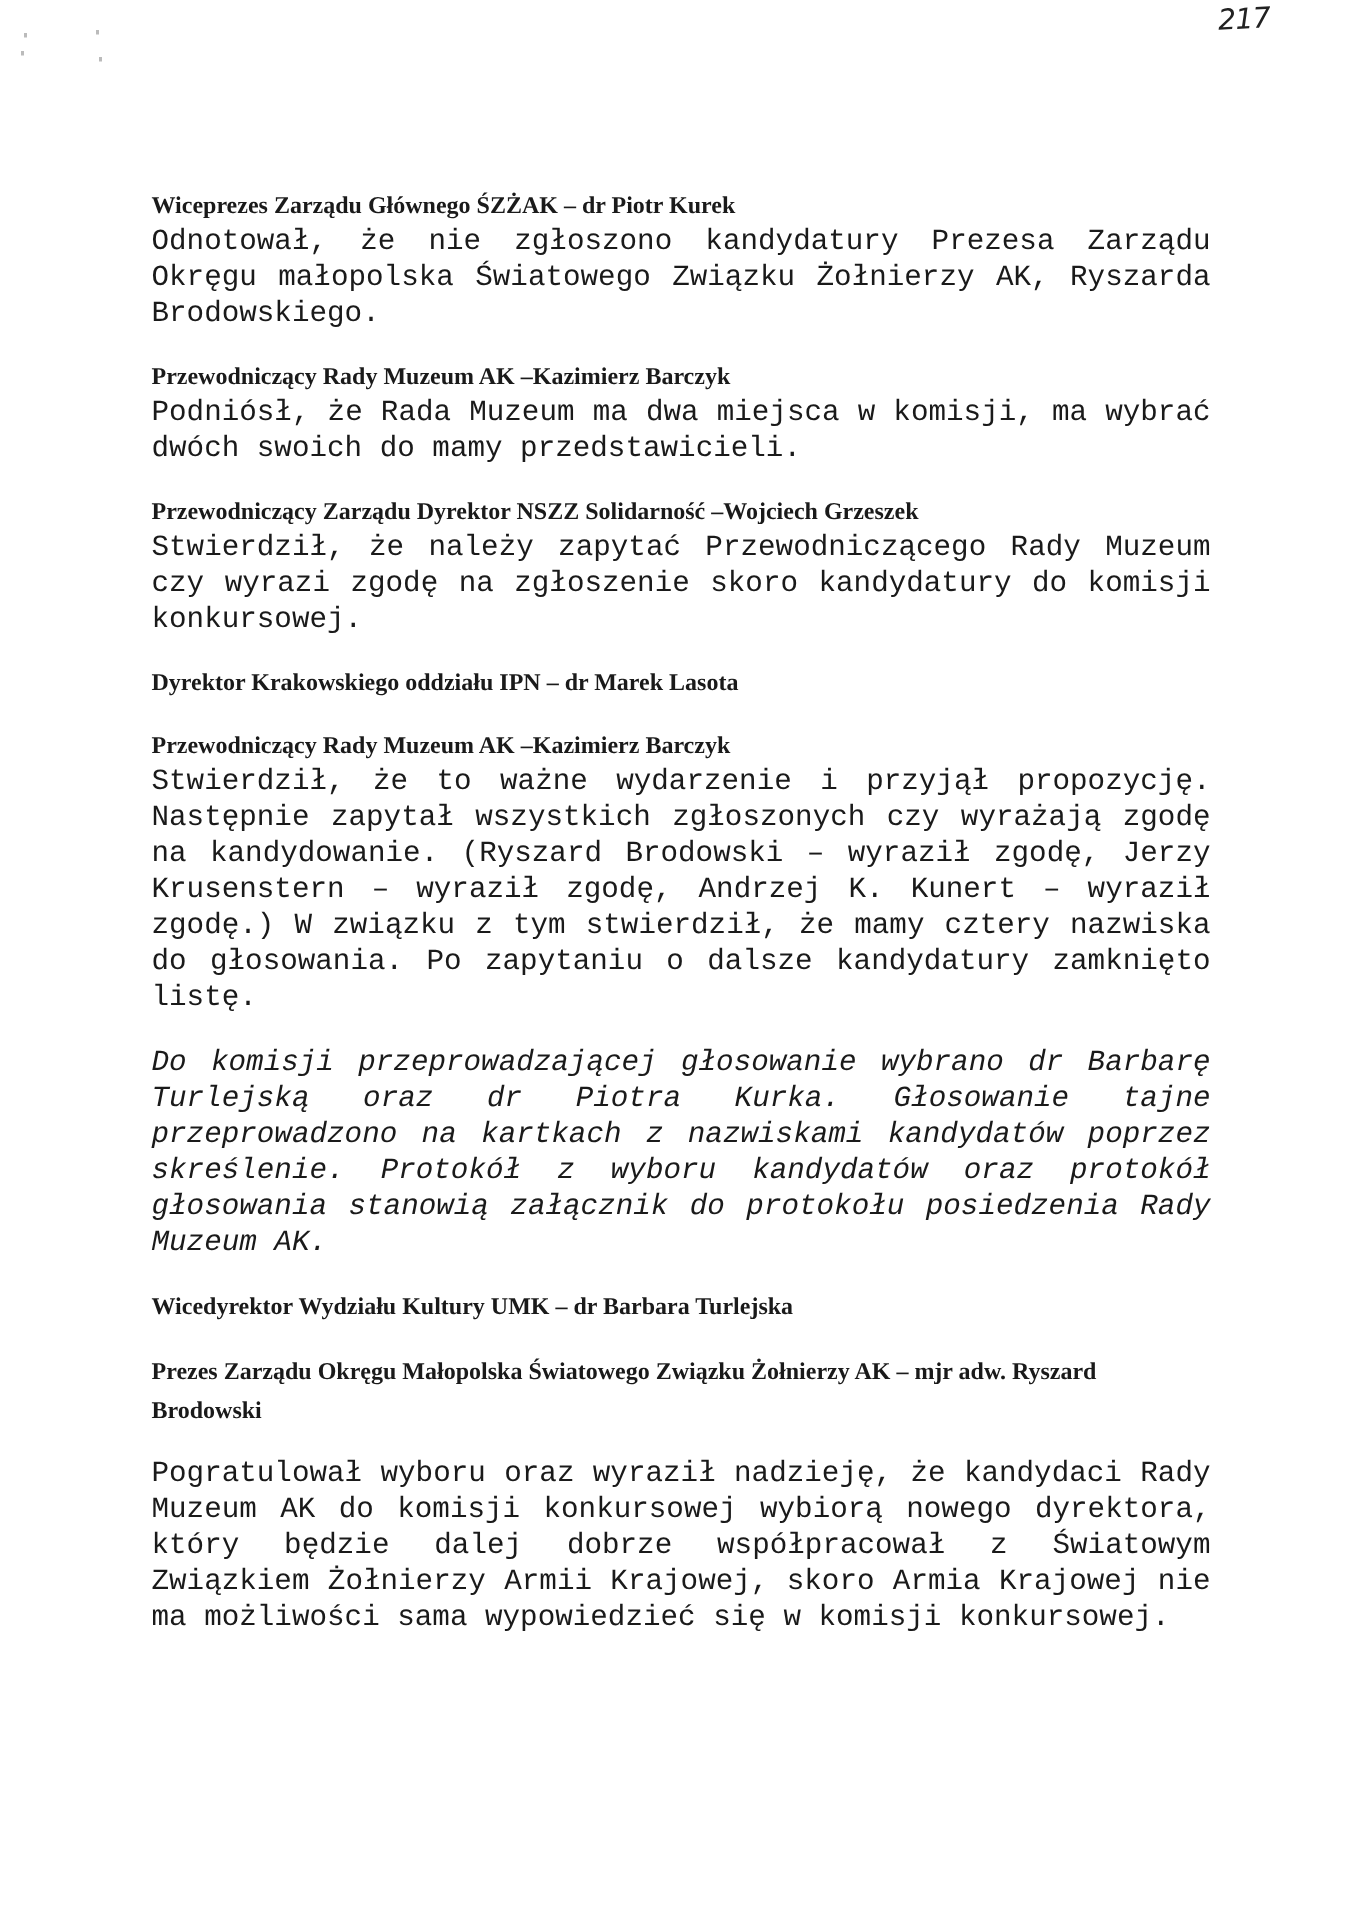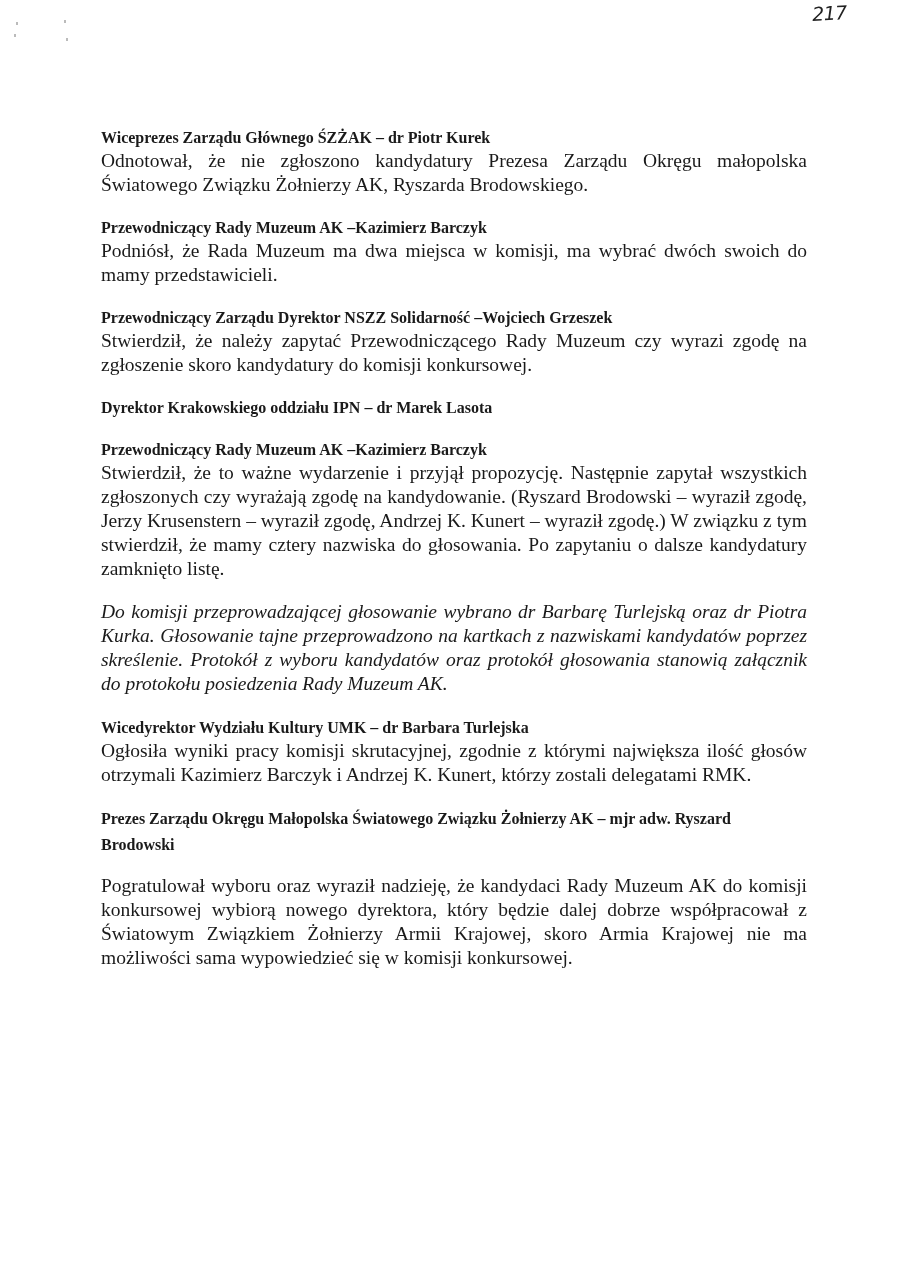--- a/index.html
+++ b/index.html
@@ -50,20 +50,21 @@
       font-weight: bold;
       font-size: 16px;
       line-height: 23px;
       margin: 0;
     }
     .section-body {
       font-size: 19.5px;
       line-height: 24px;
       text-align: justify;
       margin: 0;
+      font-family: Liberation Mono, monospace;
     }
     .section-body.italic {
       font-style: italic;
       margin-top: 13px;
     }
     .section.note {
       margin-top: 2px;
       margin-bottom: 20px;
     }
     .section.spaced .section-heading {
@@ -111,21 +112,20 @@
     <p class="section-heading">Przewodniczący Rady Muzeum AK –Kazimierz Barczyk</p>
     <p class="section-body">Stwierdził, że to ważne wydarzenie i przyjął propozycję. Następnie zapytał wszystkich zgłoszonych czy wyrażają zgodę na kandydowanie. (Ryszard Brodowski – wyraził zgodę, Jerzy Krusenstern – wyraził zgodę, Andrzej K. Kunert – wyraził zgodę.) W związku z tym stwierdził, że mamy cztery nazwiska do głosowania. Po zapytaniu o dalsze kandydatury zamknięto listę.</p>
   </div>
 
   <div class="section note">
     <p class="section-body italic">Do komisji przeprowadzającej głosowanie wybrano dr Barbarę Turlejską oraz dr Piotra Kurka. Głosowanie tajne przeprowadzono na kartkach z nazwiskami kandydatów poprzez skreślenie. Protokół z wyboru kandydatów oraz protokół głosowania stanowią załącznik do protokołu posiedzenia Rady Muzeum AK.</p>
   </div>
 
   <div class="section">
     <p class="section-heading">Wicedyrektor Wydziału Kultury UMK – dr Barbara Turlejska</p>
-    <p class="section-body">Ogłosiła wyniki pracy komisji skrutacyjnej, zgodnie z którymi największa ilość głosów otrzymali Kazimierz Barczyk i Andrzej K. Kunert, którzy zostali delegatami RMK.</p>
   </div>
 
   <div class="section spaced">
     <p class="section-heading">Prezes Zarządu Okręgu Małopolska Światowego Związku Żołnierzy AK – mjr adw. Ryszard Brodowski</p>
     <p class="section-body">Pogratulował wyboru oraz wyraził nadzieję, że kandydaci Rady Muzeum AK do komisji konkursowej wybiorą nowego dyrektora, który będzie dalej dobrze współpracował z Światowym Związkiem Żołnierzy Armii Krajowej, skoro Armia Krajowej nie ma możliwości sama wypowiedzieć się w komisji konkursowej.</p>
   </div>
 
 </div>
 
 </body></html>

